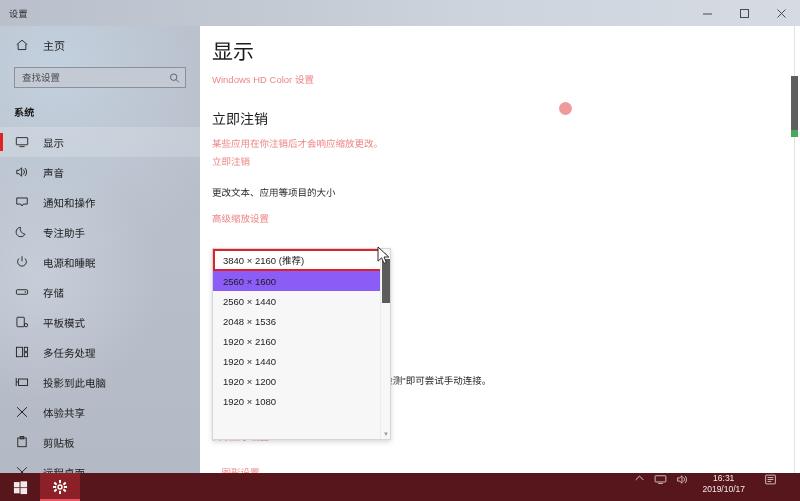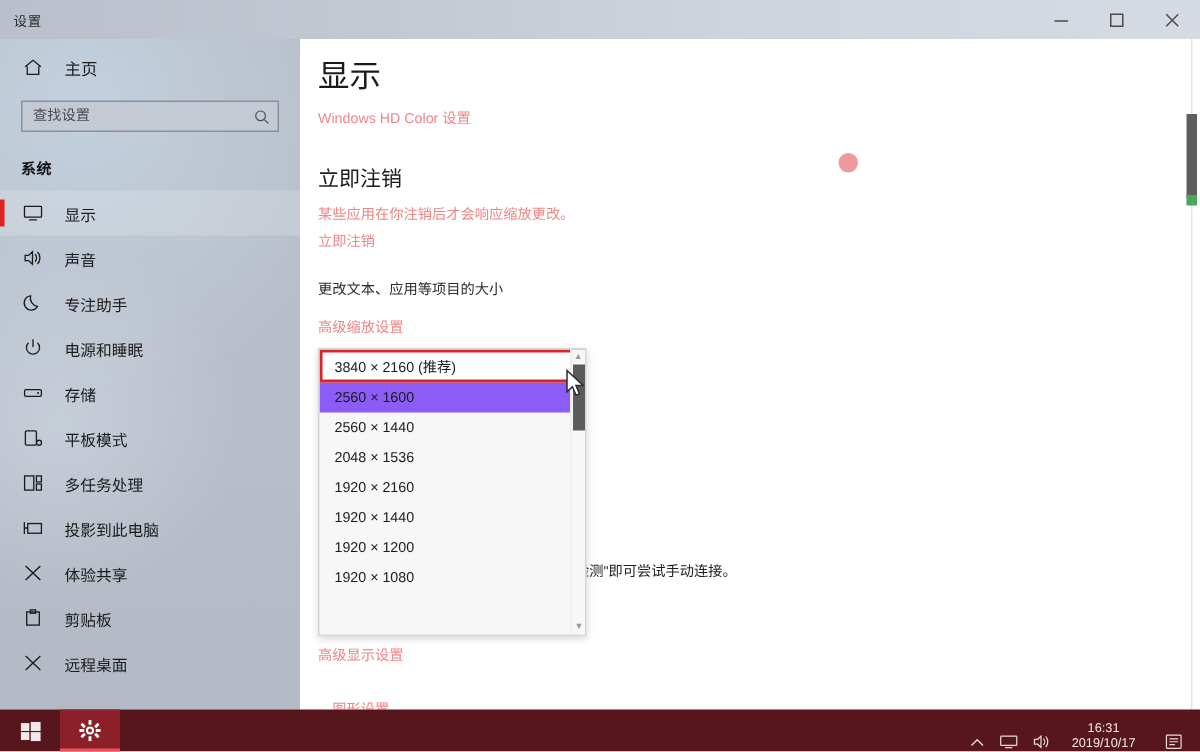--- a/index.html
+++ b/index.html
@@ -197,21 +197,21 @@
     color: #1f1f1f;
   }
   .combo .val { flex: 1; }
   .combo .chev { color: #333; display: flex; }
 
   .link-block { margin-top: 9px; }
 
   
   .dropdown {
     position: absolute;
-    left: 12px; top: 206px;
+    left: 12px; top: 222px;
     width: 179px;
     height: 192px;
     background: #f7f7f7;
     border: 1px solid #d6d6d6;
     box-shadow: 0 2px 5px rgba(0,0,0,.16);
     overflow: hidden;
     z-index: 30;
   }
   .dd-list { position: relative; }
   .dd-item {
@@ -319,23 +319,23 @@
   .tb-app::after {
     content: "";
     position: absolute;
     left: 0; bottom: 0;
     width: 100%; height: 2px;
     background: #e85560;
   }
   .tb-spacer { flex: 1; }
   .tray {
     display: flex;
-    align-items: flex-end;
+    align-items: flex-start;
     gap: 9px;
-    padding-right: 6px;
+    padding-right: 18px;
     color: #e8dcdc;
   }
   .tray-icon { display: flex; align-items: center; justify-content: center; }
   .clock {
     display: flex;
     flex-direction: column;
     align-items: center;
     justify-content: center;
     font-size: 8.5px;
     line-height: 1.25;
@@ -435,20 +435,28 @@
             <span class="nav-icon">
               <svg width="14" height="14" viewBox="0 0 16 16" aria-hidden="true">
                 <path d="M2 6 L4.6 6 L7.6 3.2 L7.6 12.8 L4.6 10 L2 10 Z" fill="none" stroke="currentColor" stroke-width="1"></path>
                 <path d="M9.6 5.2 A4 4 0 0 1 9.6 10.8" fill="none" stroke="currentColor" stroke-width="1"></path>
                 <path d="M11.4 3.4 A6.6 6.6 0 0 1 11.4 12.6" fill="none" stroke="currentColor" stroke-width="1"></path>
               </svg>
             </span>
             <span class="nav-label">声音</span>
           </div>
 
+          <div class="nav-item">
+            <span class="nav-icon">
+              <svg width="14" height="14" viewBox="0 0 16 16" aria-hidden="true">
+                <path d="M2 3.4 L14 3.4 L14 10.4 L9.4 10.4 L8 12.6 L6.6 10.4 L2 10.4 Z" fill="none" stroke="currentColor" stroke-width="1"></path>
+              </svg>
+            </span>
+            <span class="nav-label">通知和操作</span>
+          </div>
 
           <div class="nav-item">
             <span class="nav-icon">
               <svg width="14" height="14" viewBox="0 0 16 16" aria-hidden="true">
                 <path d="M11.4 10.6 A5.4 5.4 0 1 1 6.2 2.6 A6.4 6.4 0 0 0 11.4 10.6 Z" fill="none" stroke="currentColor" stroke-width="1"></path>
               </svg>
             </span>
             <span class="nav-label">专注助手</span>
           </div>
 

